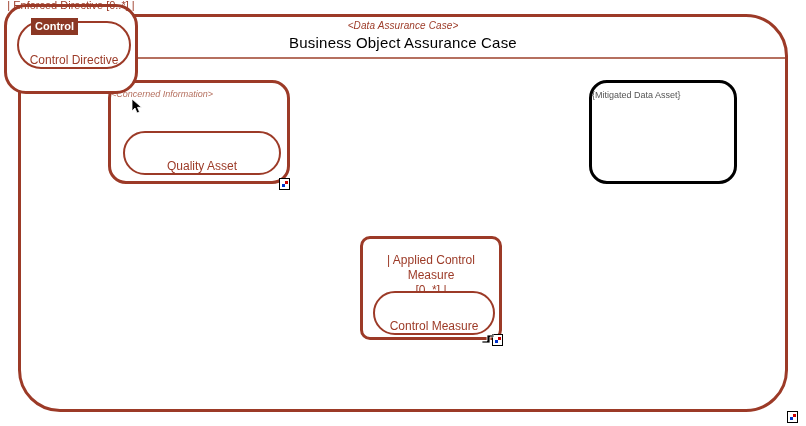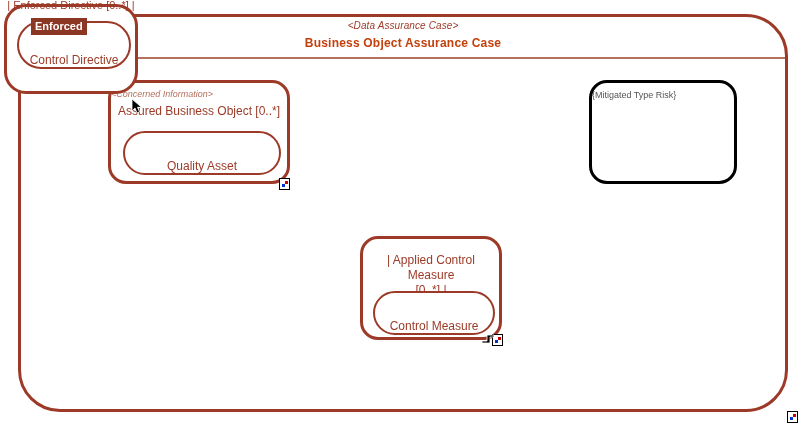--- a/index.html
+++ b/index.html
@@ -44,23 +44,23 @@
   .stereotype {
     display: block;
     color: #9c3a27;
     font-size: 10px;
     font-style: italic;
     line-height: 14px;
     letter-spacing: 0.1px;
   }
   .outer-title {
     display: block;
-    color: #c2410c;
-    font-size: 12px;
-    font-weight: bold;
+    color: #000000;
+    font-size: 15px;
+    font-weight: normal;
     line-height: 20px;
     letter-spacing: 0.2px;
   }
 
   
   .part-box {
     position: absolute;
     box-sizing: border-box;
     background: #ffffff;
     border: 3px solid #9c3a27;
@@ -184,20 +184,21 @@
     font-size: 12px;
   }
 
   
   #control-measure-box {
     left: 360px;
     top: 236px;
     width: 142px;
     height: 104px;
     z-index: 5;
+    border-radius: 10px;
   }
   #control-measure-label {
     top: 14px;
     font-size: 12px;
   }
   #control-measure-shape {
     left: 10px;
     top: 52px;
     width: 122px;
     height: 44px;
@@ -245,33 +246,32 @@
 
   <div class="outer-container">
     <div class="outer-header">
       <span class="stereotype">&lt;Data Assurance Case&gt;</span>
       <span class="outer-title">Business Object Assurance Case</span>
     </div>
   </div>
 
   <div class="part-box" id="assured-bo-box">
     <span class="part-stereotype" id="assured-bo-stereo">&lt;Concerned Information&gt;</span>
-    <span class="part-label" id="assured-bo-label">Assured Business Object [0..*]</span>
     <div class="type-shape" id="domain-asset-shape">
       <span>Quality Asset</span>
     </div>
   </div>
 
   <div class="corner-icon" style="left:279px; top:178px;">
     <i class="r"></i>
       <i class="b"></i>
   </div>
 
   <div class="part-box black" id="mitigated-risk-box">
-    <span class="part-stereotype black-stereo" id="mitigated-risk-stereo">{Mitigated Type Risk}</span>
+    <span class="part-stereotype black-stereo" id="mitigated-risk-stereo">{Mitigated Data Asset}</span>
   </div>
 
   <div class="part-box" id="control-measure-box">
     <span class="part-label" id="control-measure-label">| Applied Control Measure
 [0..*] |</span>
     <div class="type-shape" id="control-measure-shape">
       <span>Control Measure</span>
     </div>
   </div>
 
@@ -283,21 +283,21 @@
       <i class="b"></i>
   </div>
 
   <div class="part-box" id="enforced-directive-box">
     <span class="part-label" id="enforced-directive-label">| Enforced Directive [0..*] |</span>
     <div class="type-shape" id="control-directive-shape">
       <span>Control Directive</span>
     </div>
   </div>
 
-  <div class="prop-chip">Enforced</div>
+  <div class="prop-chip">Control</div>
 
   <svg class="cursor-arrow" style="left:131px; top:98px;" viewBox="0 0 12 16">
     <path d="M1 1 L1 13 L4 10 L6 15 L8.5 14 L6.5 9.3 L10.5 9.3 Z" fill="#000000" stroke="#ffffff" stroke-width="0.8"></path>
   </svg>
 
   <div class="corner-icon" style="left:787px; top:411px;">
     <i class="r"></i>
       <i class="b"></i>
   </div>
 

